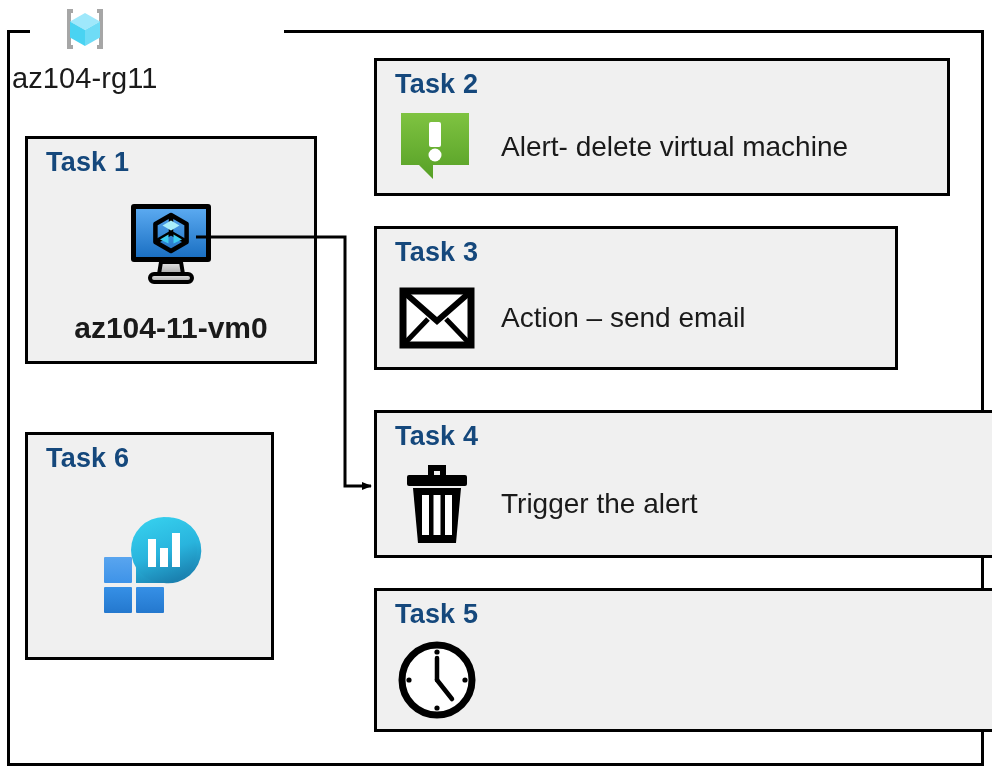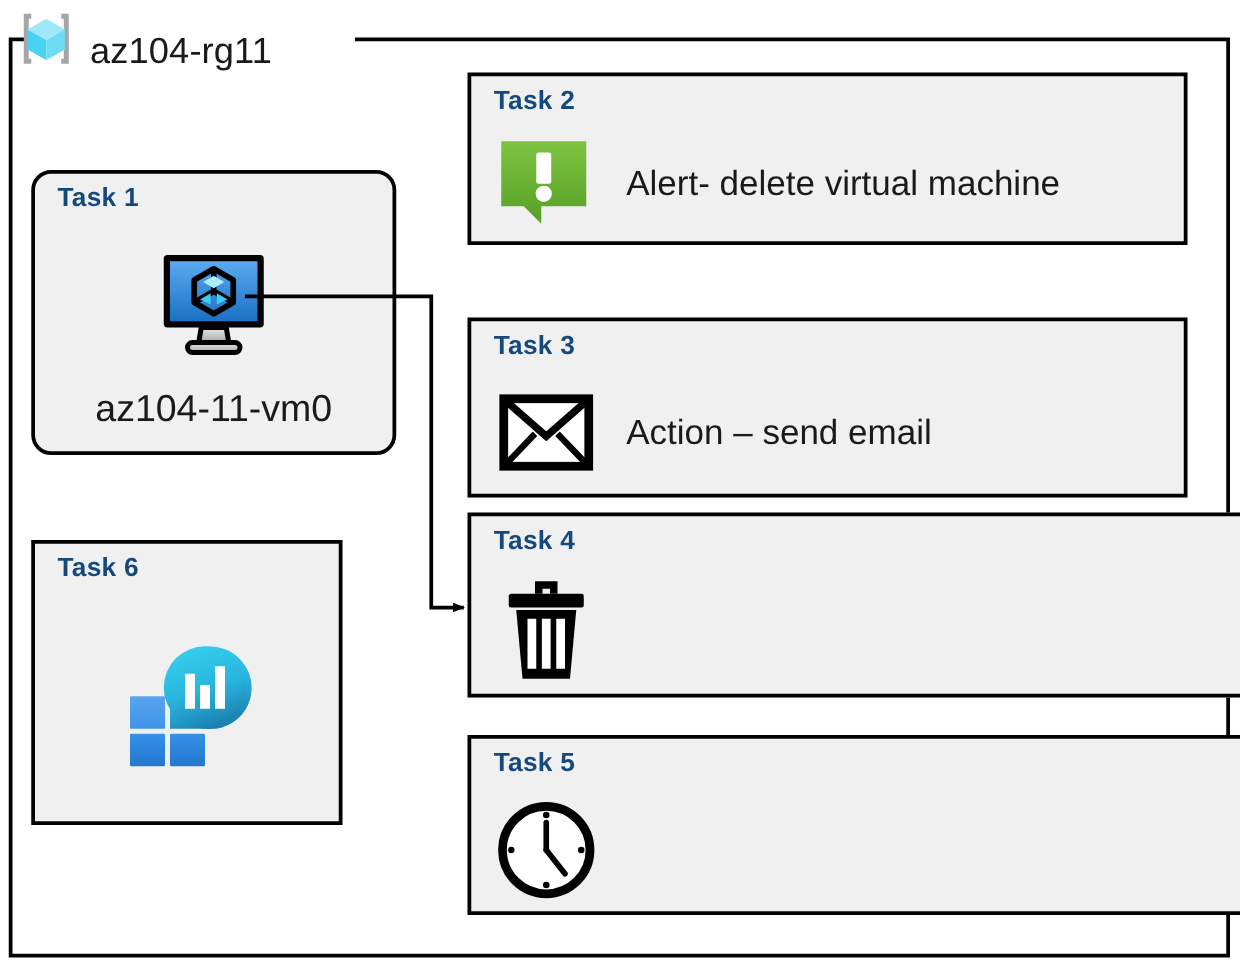--- a/index.html
+++ b/index.html
@@ -39,22 +39,23 @@
     background: #ffffff;
   }
 
   
   .rg-header {
     position: absolute;
     left: 12px;
     top: 4px;
     height: 52px;
     display: flex;
-    align-items: flex-end;
+    align-items: center;
     gap: 10px;
+    flex-direction: column;
   }
   .rg-icon {
     width: 50px;
     height: 50px;
     display: block;
   }
   .rg-title {
     font-size: 29px;
     color: #1a1a1a;
     line-height: 1;
@@ -66,21 +67,21 @@
   .card {
     position: absolute;
     box-sizing: border-box;
     background: #f0f0f0;
     border: 3px solid #000000;
   }
   .card-label {
     position: absolute;
     left: 18px;
     top: 8px;
-    font-size: 21px;
+    font-size: 27px;
     font-weight: bold;
     color: #15487c;
     letter-spacing: 0.2px;
     white-space: nowrap;
   }
 
   
   .card-wide .card-body {
     position: absolute;
     left: 18px;
@@ -121,20 +122,21 @@
     display: flex;
     align-items: center;
     justify-content: center;
     height: 100px;
   }
   .card-tall .card-caption {
     font-size: 30px;
     color: #1a1a1a;
     white-space: nowrap;
     line-height: 1.1;
+    font-weight: bold;
   }
 
   
   .connector {
     position: absolute;
     left: 0;
     top: 0;
     width: 992px;
     height: 774px;
     pointer-events: none;
@@ -159,21 +161,21 @@
         <path d="M25 9 L40 17.5 L25 26 L10 17.5 Z" fill="#9fe8fb"></path>
 
         <path d="M10 17.5 L25 26 L25 42 L10 33.5 Z" fill="#49d3f2"></path>
 
         <path d="M40 17.5 L40 33.5 L25 42 L25 26 Z" fill="#6fdcf6"></path>
       </svg>
     </span>
     <span class="rg-title">az104-rg11</span>
   </div>
 
-  <div class="card card-tall" style="left:25px; top:136px; width:292px; height:228px;border-radius:16px;">
+  <div class="card card-tall" style="left:25px; top:136px; width:292px; height:228px;">
     <div class="card-label">Task 1</div>
     <div class="card-body">
       <div class="card-icon">
         <svg width="96" height="88" viewBox="0 0 96 88" xmlns="http://www.w3.org/2000/svg">
           <defs>
             <linearGradient id="vmScreen" x1="0" y1="0" x2="0" y2="1">
               <stop offset="0%" stop-color="#5aa9f0"></stop>
               <stop offset="100%" stop-color="#1b70c3"></stop>
             </linearGradient>
             <linearGradient id="vmStand" x1="0" y1="0" x2="0" y2="1">
@@ -252,21 +254,21 @@
           <path d="M4 4 L72 4 L72 56 L36 56 L36 70 L22 56 L4 56 Z" fill="url(#alertGreen)"></path>
 
           <rect x="32" y="13" width="12" height="25" rx="2" fill="#ffffff"></rect>
           <circle cx="38" cy="46" r="6.5" fill="#ffffff"></circle>
         </svg>
       </div>
       <div class="card-caption">Alert- delete virtual machine</div>
     </div>
   </div>
 
-  <div class="card card-wide" style="left:374px; top:254px; width:576px; height:144px;">
+  <div class="card card-wide" style="left:374px; top:226px; width:524px; height:144px;">
     <div class="card-label">Task 3</div>
     <div class="card-body">
       <div class="card-icon">
         <svg width="76" height="62" viewBox="0 0 76 62" xmlns="http://www.w3.org/2000/svg">
           <rect x="4" y="4" width="68" height="54" fill="#ffffff" stroke="#000000" stroke-width="7"></rect>
           <path d="M6 6 L38 34 L70 6" fill="none" stroke="#000000" stroke-width="6"></path>
           <path d="M6 56 L29 32 M70 56 L47 32" fill="none" stroke="#000000" stroke-width="5"></path>
         </svg>
       </div>
       <div class="card-caption">Action – send email</div>
@@ -283,20 +285,21 @@
 
           <rect x="5" y="14" width="60" height="11" rx="2" fill="#000000"></rect>
 
           <path d="M11 27 L59 27 L54 82 L16 82 Z" fill="#000000"></path>
 
           <rect x="20" y="34" width="7" height="40" fill="#ffffff"></rect>
           <rect x="31.5" y="34" width="7" height="40" fill="#ffffff"></rect>
           <rect x="43" y="34" width="7" height="40" fill="#ffffff"></rect>
         </svg>
       </div>
+      <div class="card-caption">Trigger the alert</div>
     </div>
   </div>
 
   <div class="card card-wide" style="left:374px; top:588px; width:664px; height:144px;">
     <div class="card-label">Task 5</div>
     <div class="card-body">
       <div class="card-icon">
         <svg width="82" height="82" viewBox="0 0 82 82" xmlns="http://www.w3.org/2000/svg">
           <circle cx="41" cy="41" r="35" fill="#ffffff" stroke="#000000" stroke-width="7"></circle>
 

